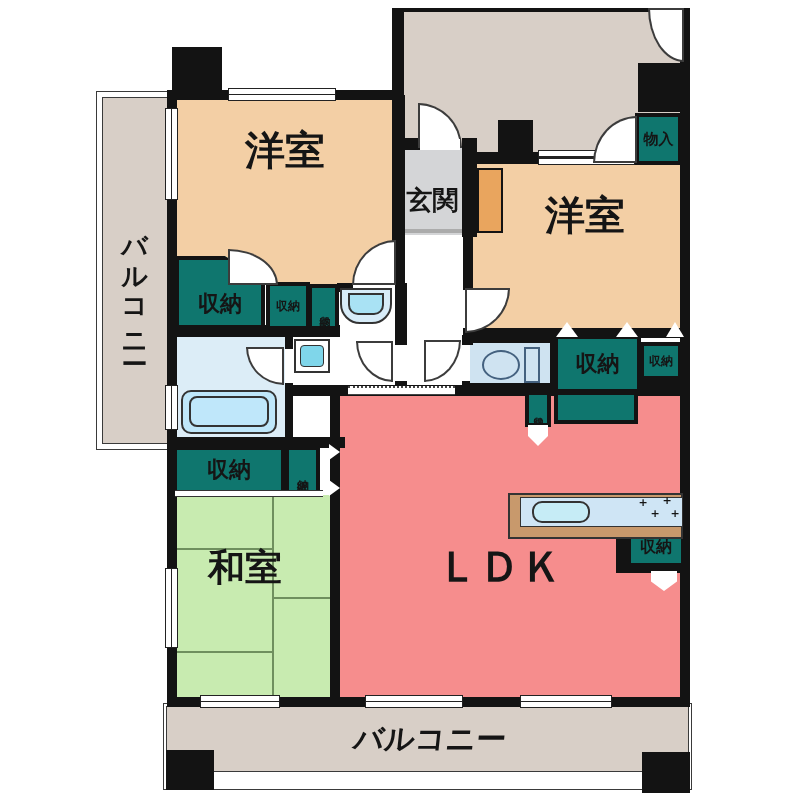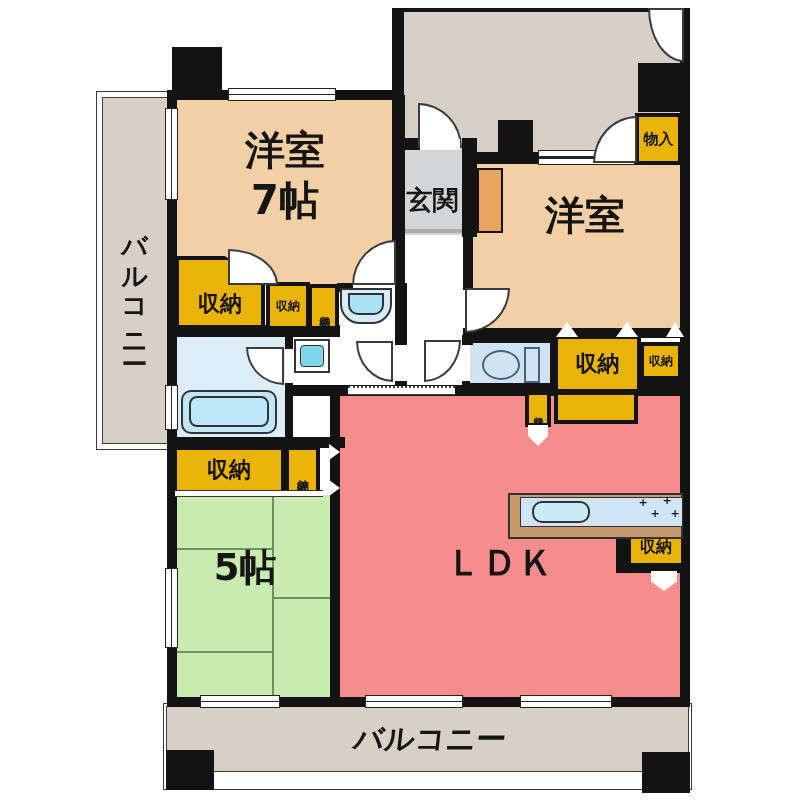--- a/index.html
+++ b/index.html
@@ -4,21 +4,21 @@
 <style>
   html,body{margin:0;padding:0;background:#fff;}
   #plan{position:relative;width:800px;height:800px;background:#ffffff;overflow:hidden;
         font-family:"DejaVu Sans","Liberation Sans",sans-serif;font-weight:bold;color:#151515;}
   .abs{position:absolute;}
   .wall{position:absolute;background:#131313;}
   .thin{position:absolute;border:1.5px solid #3a3a3a;background:transparent;}
   .room{position:absolute;}
   .lbl{position:absolute;font-weight:bold;color:#151515;text-align:center;line-height:1.25;}
   .vtext{writing-mode:vertical-rl;text-orientation:upright;letter-spacing:4px;}
-  .stor{position:absolute;background:#eab308;border:4px solid #131313;box-sizing:border-box;
+  .stor{position:absolute;background:#0f766e;border:4px solid #131313;box-sizing:border-box;
         display:flex;align-items:center;justify-content:center;font-weight:bold;color:#151515;}
   .stor.vert{writing-mode:vertical-rl;text-orientation:upright;letter-spacing:0;}
   .win{position:absolute;background:#fff;border:1.5px solid #222;box-sizing:border-box;}
   .win-h{background:linear-gradient(to bottom,#fff 42%,#222 42%,#222 58%,#fff 58%);}
   .win-v{background:linear-gradient(to right,#fff 42%,#222 42%,#222 58%,#fff 58%);}
   .door{position:absolute;background:#fff;border:2.5px solid #3c3c3c;box-sizing:border-box;}
   .tl{border-radius:100% 0 0 0;}
   .tr{border-radius:0 100% 0 0;}
   .bl{border-radius:0 0 0 100%;}
   .br{border-radius:0 0 100% 0;}
@@ -171,26 +171,25 @@
   <div class="tri pent down" style="left:528px;top:425px;width:20px;height:21px;"></div>
   <div class="tri pent down" style="left:651px;top:571px;width:26px;height:20px;"></div>
   <div class="tri right" style="left:329px;top:444px;width:11px;height:16px;"></div>
   <div class="tri right" style="left:329px;top:480px;width:11px;height:16px;"></div>
   <div class="tri up" style="left:556px;top:322px;width:22px;height:15px;"></div>
   <div class="tri up" style="left:616px;top:322px;width:22px;height:15px;"></div>
   <div class="tri up" style="left:666px;top:322px;width:18px;height:15px;"></div>
 
   <div class="lbl" style="left:200px;top:125px;width:170px;font-size:40px;">
     <div>洋室</div>
-    <div>7帖</div>
   </div>
   <div class="lbl" style="left:500px;top:190px;width:170px;font-size:40px;">
     <div>洋室</div>
   </div>
   <div class="lbl" style="left:402px;top:184px;width:61px;font-size:26px;">玄関</div>
   <div class="lbl" style="left:165px;top:545px;width:160px;font-size:37px;">
-    <div>5帖</div>
+    <div>和室</div>
   </div>
-  <div class="lbl" style="left:410px;top:540px;width:180px;font-size:36px;line-height:1.3;">
+  <div class="lbl" style="left:410px;top:540px;width:180px;font-size:42px;line-height:1.3;">
     <div>ＬＤＫ</div>
   </div>
 
 </div>
 
 </body></html>

